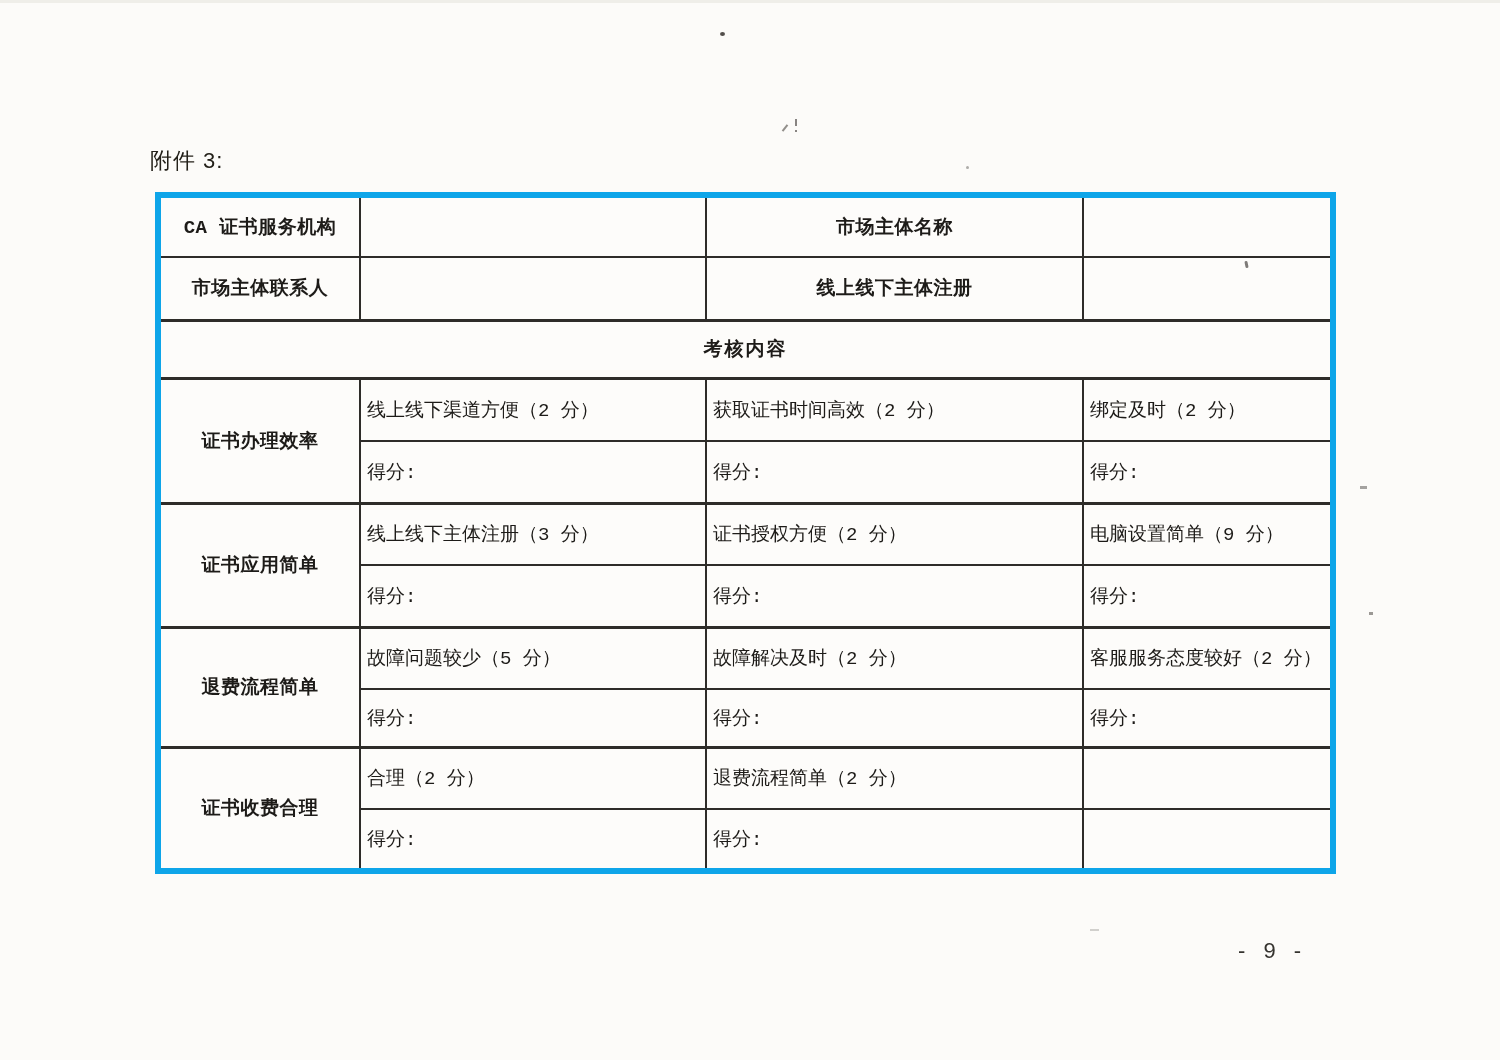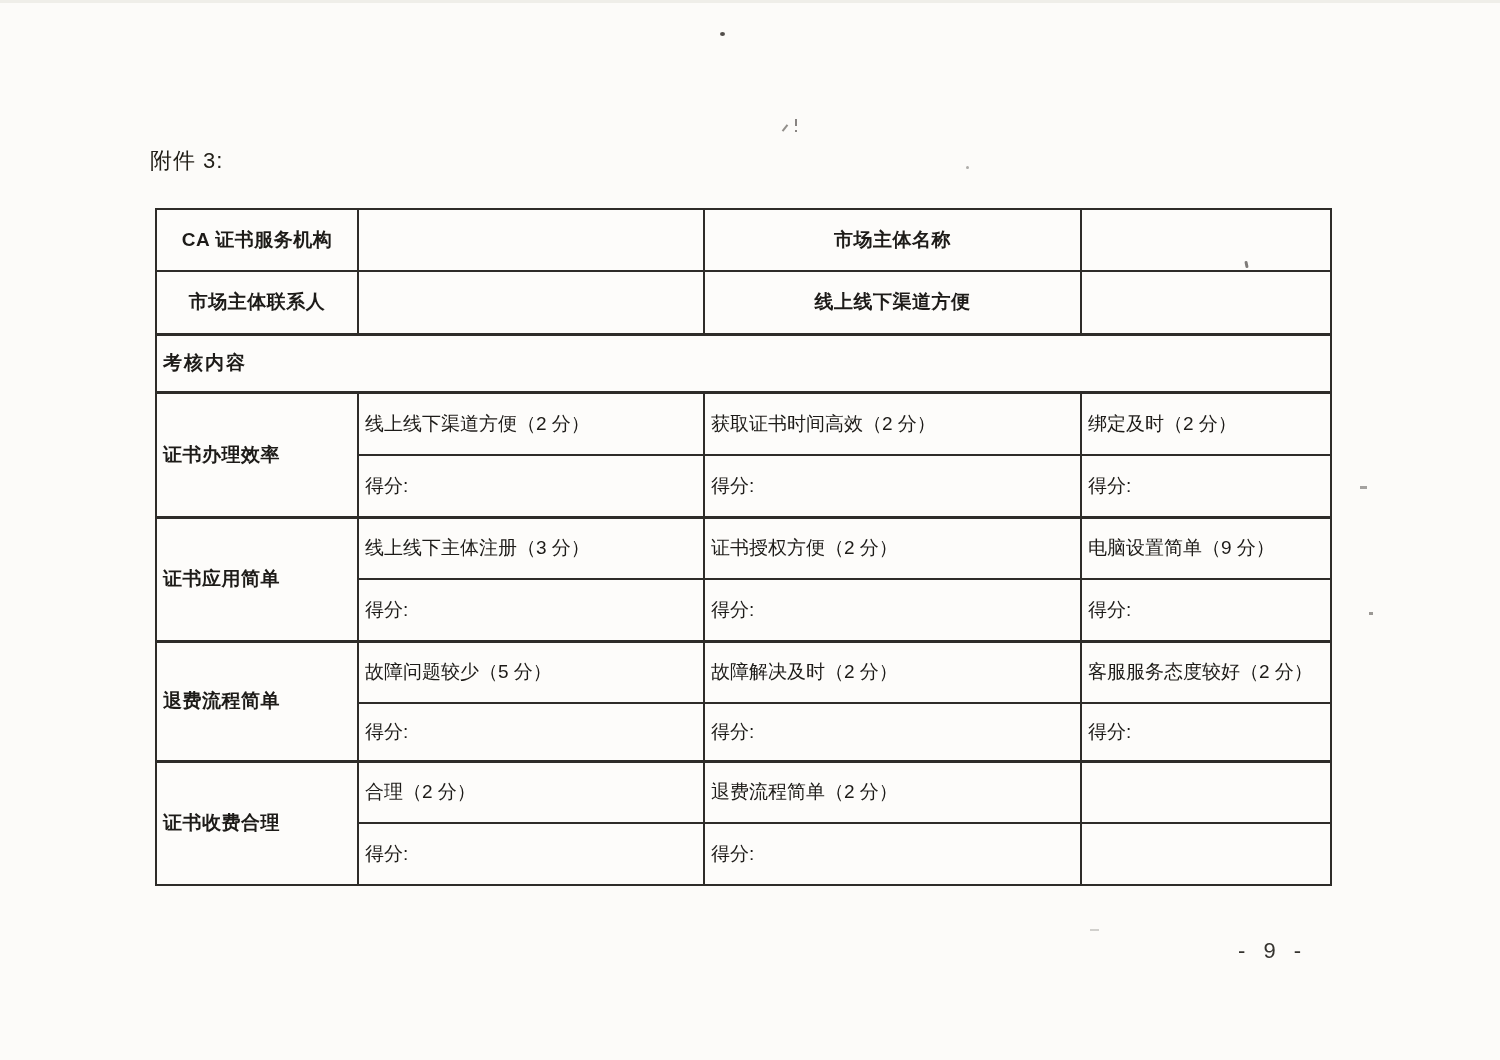--- a/index.html
+++ b/index.html
@@ -21,39 +21,40 @@
     font-size:22px; font-weight:400; color:#232019;
     letter-spacing:1px;
   }
   .doc-title {
     position:absolute; left:155px; top:142px; width:1175px;
     text-align:center; transform:translateX(18px);
     font-size:30px; font-weight:700; color:#171511;
     letter-spacing:1px;
   }
   table.survey {
-    position:absolute; left:155px; top:208px;
+    position:absolute; left:155px; top:192px;
     width:1175px; table-layout:fixed;
     border-collapse:collapse;
-    border:2px solid #0ea5e9;
+    border:6px solid #0ea5e9;
+    font-family:Liberation Mono, monospace;
   }
   table.survey td {
     border:2px solid #2e2c29;
     font-size:19px;
     padding:0 6px;
     vertical-align:middle;
     background:#fdfcfa;
   }
   tr.h62 { height:62px; }
   tr.h63 { height:63px; }
   tr.h58 { height:58px; }
   tr.thick td { border-top-width:3px; }
   td.lbl { text-align:center; font-weight:600; letter-spacing:0.5px; }
-  td.exam { text-align:left; font-weight:700; font-size:20px; letter-spacing:2px; }
-  td.cat { text-align:left; font-weight:600; letter-spacing:0.5px; }
+  td.exam { text-align:center; font-weight:700; font-size:20px; letter-spacing:2px; }
+  td.cat { text-align:center; font-weight:600; letter-spacing:0.5px; }
   td.crit { padding-left:25px; font-weight:400; }
   td.score { padding-left:25px; font-weight:400;margin-left:41px; }
   td.blank { }
   .page-number {
     position:absolute; left:1238px; top:938px;
     font-size:22px; color:#35332f; letter-spacing:6px;
     font-family:"Liberation Sans", sans-serif;
   }
   
   .speck { position:absolute; background:#3a3632; }
@@ -85,21 +86,21 @@
     <tbody>
       <tr class="h62">
         <td class="lbl">CA 证书服务机构</td>
         <td class="blank"></td>
         <td class="lbl">市场主体名称</td>
         <td class="blank"></td>
       </tr>
       <tr class="h63">
         <td class="lbl">市场主体联系人</td>
         <td class="blank"></td>
-        <td class="lbl">线上线下渠道方便</td>
+        <td class="lbl">线上线下主体注册</td>
         <td class="blank"></td>
       </tr>
 
       <tr class="h58 thick">
         <td colspan="4" class="exam">考核内容</td>
       </tr>
 
       <tr class="h63 thick">
         <td class="cat" rowspan="2">证书办理效率</td>
         <td class="crit">线上线下渠道方便（2 分）</td>

